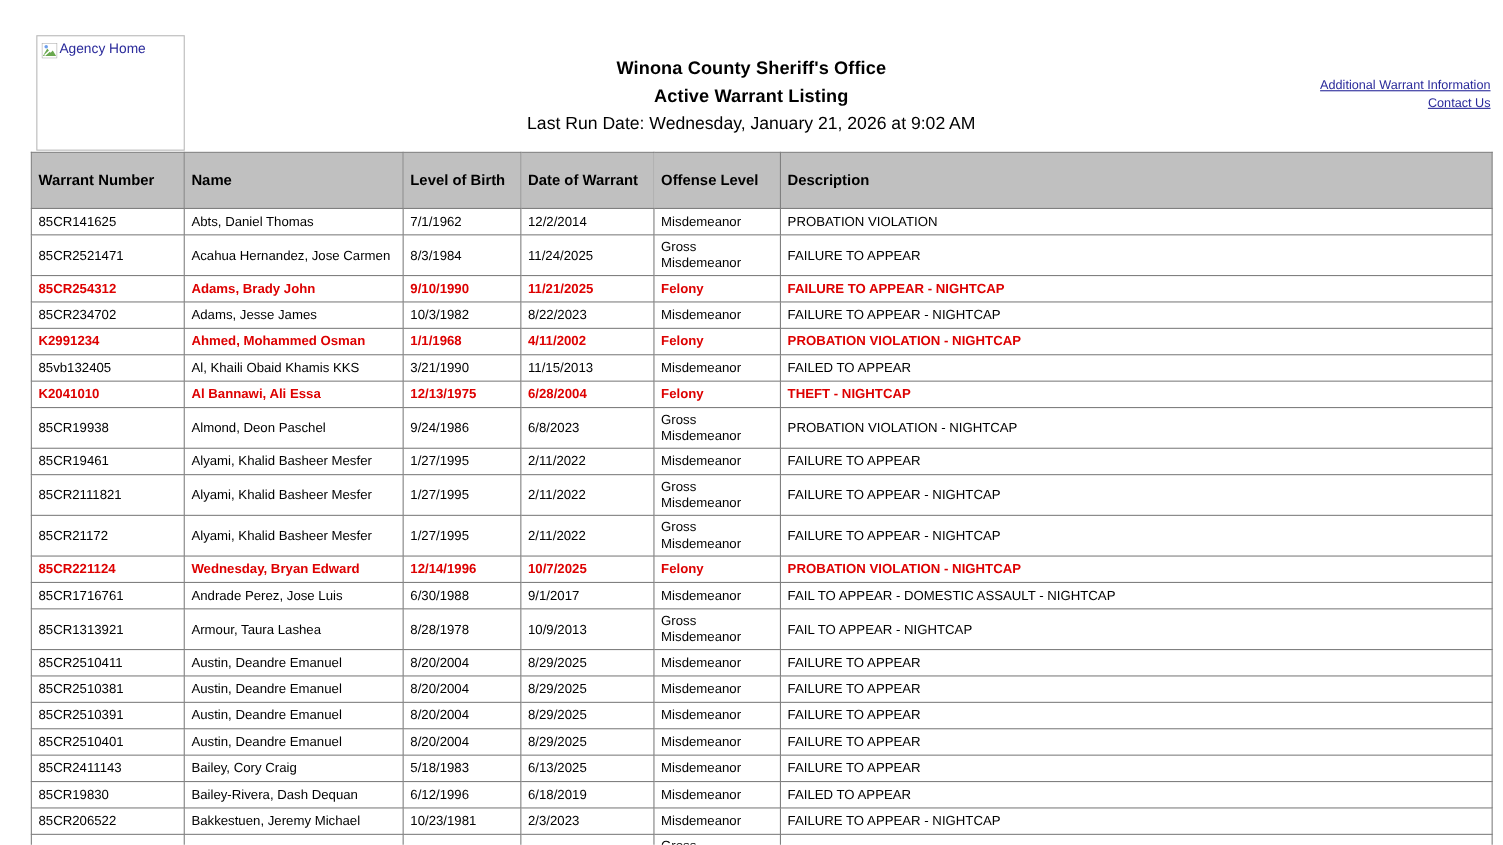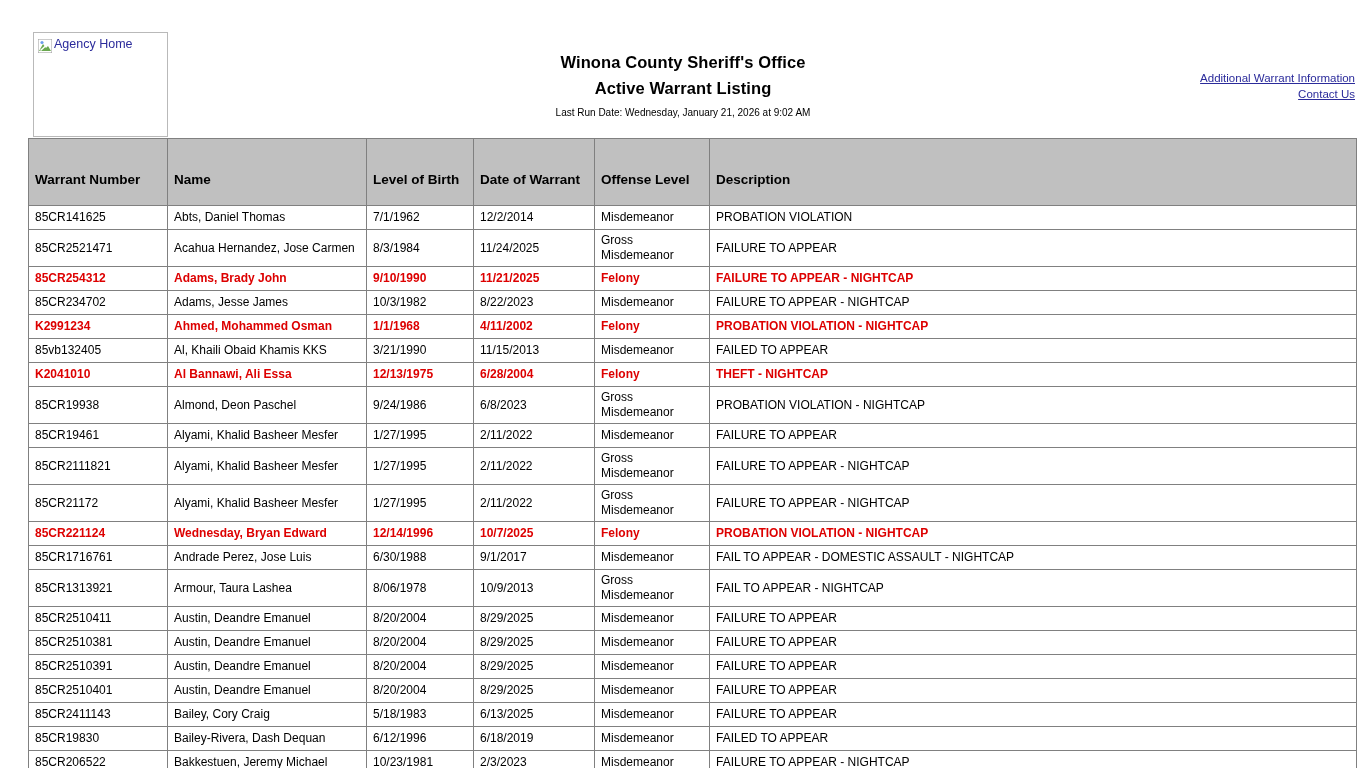--- a/index.html
+++ b/index.html
@@ -76,21 +76,21 @@
   .title-sub {
     font-size: 16.5px;
     font-weight: bold;
     color: #000000;
     line-height: 20px;
     padding-top: 6px;
     letter-spacing: 0.1px;
   }
 
   .title-date {
-    font-size: 10px;
+    font-size: 16px;
     color: #000000;
     line-height: 15px;
     padding-top: 7px;
   }
 
   .header-links {
     position: absolute;
     right: 11px;
     top: 70px;
     text-align: right;
@@ -132,21 +132,21 @@
     white-space: normal;
   }
 
   table.warrants thead th {
     background: #c0c0c0;
     font-weight: bold;
     font-size: 13.5px;
     line-height: 16px;
     height: 46px;
     vertical-align: middle;
-    padding-top: 18px;
+    padding-top: 2px;
     padding-bottom: 2px;
   }
 
   table.warrants tbody td {
     line-height: 15px;
     background: #ffffff;
   }
 
   tr.row-single td { height: 17px; }
   tr.row-double td { height: 25px; }
@@ -316,21 +316,21 @@
             <td>85CR1716761</td>
             <td>Andrade Perez, Jose Luis</td>
             <td>6/30/1988</td>
             <td>9/1/2017</td>
             <td>Misdemeanor</td>
             <td>FAIL TO APPEAR - DOMESTIC ASSAULT - NIGHTCAP</td>
           </tr>
           <tr class="row-double">
             <td>85CR1313921</td>
             <td>Armour, Taura Lashea</td>
-            <td>8/06/1978</td>
+            <td>8/28/1978</td>
             <td>10/9/2013</td>
             <td>Gross Misdemeanor</td>
             <td>FAIL TO APPEAR - NIGHTCAP</td>
           </tr>
           <tr class="row-single">
             <td>85CR2510411</td>
             <td>Austin, Deandre Emanuel</td>
             <td>8/20/2004</td>
             <td>8/29/2025</td>
             <td>Misdemeanor</td>

